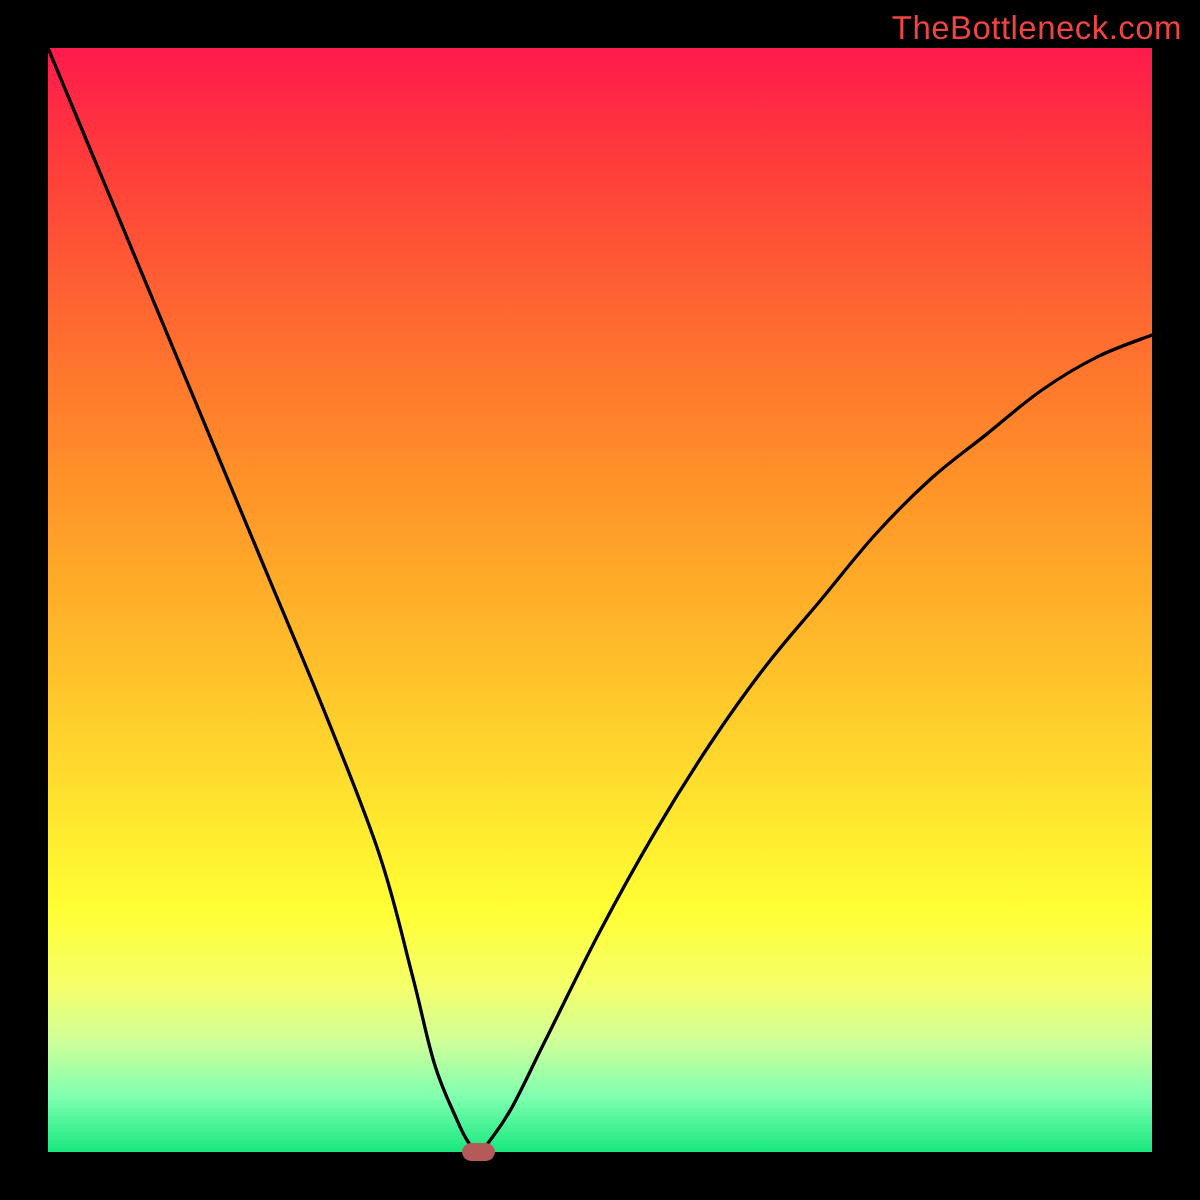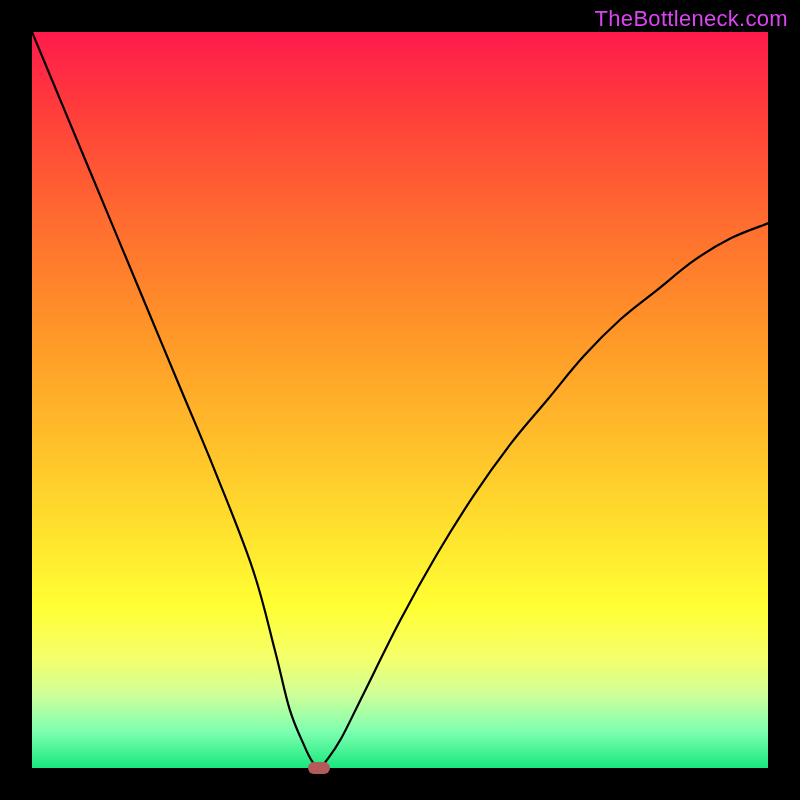--- a/index.html
+++ b/index.html
@@ -35,21 +35,21 @@
       #f5ff6a 85%,
       #cfff99 90%,
       #7fffb0 95%,
       #18e87e 100%
     );
   }
   .watermark {
     position: absolute;
     top: 6px;
     right: 12px;
-    color: #d946ef;
+    color: #ef4444;
     font-size: 22px;
     font-weight: 500;
     letter-spacing: 0.3px;
     user-select: none;
   }
   svg.curve {
     position: absolute;
     top: 0; left: 0;
     width: 736px;
     height: 736px;

